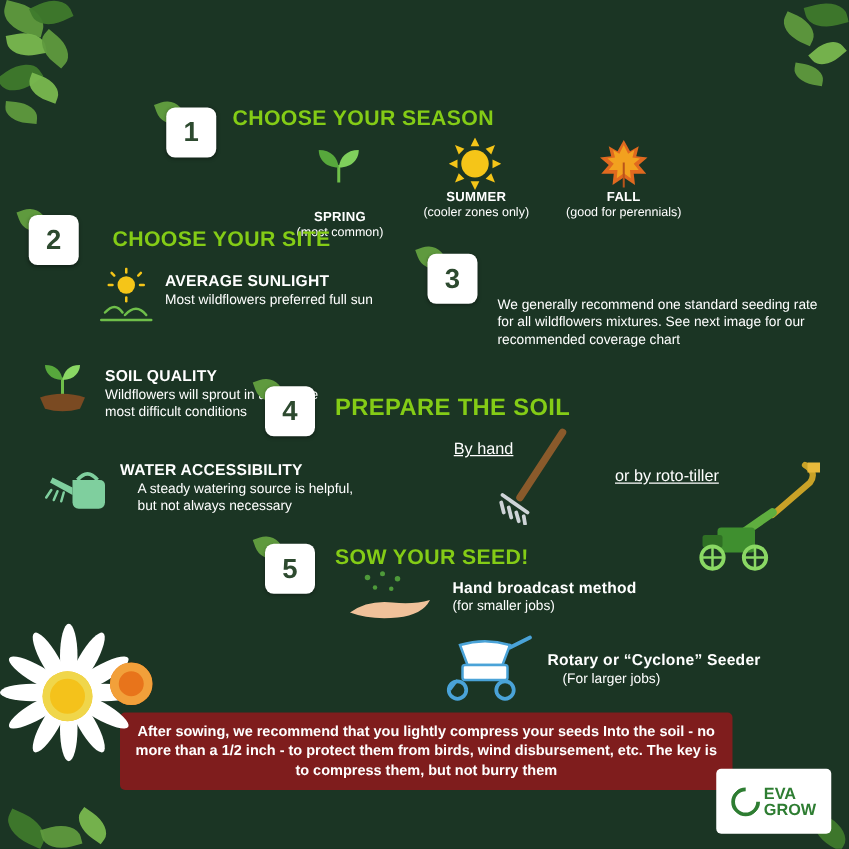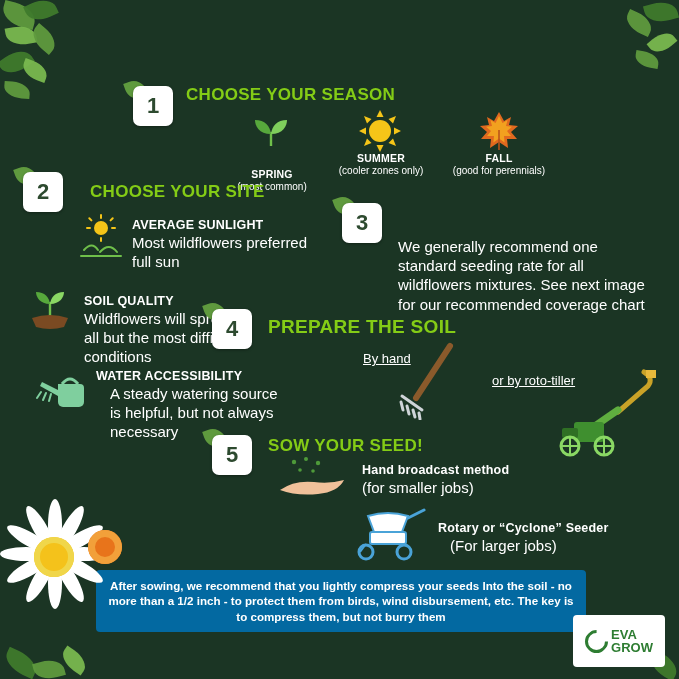--- a/index.html
+++ b/index.html
@@ -45,37 +45,37 @@
   .badge-leaf{
     position:absolute;width:20px;height:20px;background:#5f9a3e;
     border-radius:0 70% 0 70%;transform:rotate(-20deg);
   }
   .step-head{
     position:absolute;color:#84cc16;font-weight:bold;font-size:17px;
     letter-spacing:.3px;
     text-align:center;
   }
   .body-text{
-    position:absolute;color:#ffffff;font-size:15px;line-height:1.28;
+    position:absolute;color:#ffffff;font-size:11px;line-height:1.28;
   }
   .sub-title{
     position:absolute;color:#ffffff;font-weight:bold;font-size:12.5px;
     letter-spacing:.2px;
   }
   .cap{
     position:absolute;text-align:center;color:#ffffff;font-size:10px;
     line-height:1.25;
   }
   .cap b{display:block;font-size:10.5px;letter-spacing:.2px;}
   .label-white{position:absolute;color:#fff;font-size:13px;text-decoration:underline;}
 
   
   .note-box{
     position:absolute;left:96px;top:570px;width:490px;height:62px;
-    background:#0369a1;border-radius:4px;
+    background:#7f1d1d;border-radius:4px;
     display:flex;align-items:center;justify-content:center;text-align:center;
   }
   .note-box p{
     margin:0;color:#ffffff;font-size:11.6px;line-height:1.35;font-weight:bold;
     padding:0 10px;
   }
 
   
   .logo{
     position:absolute;right:14px;bottom:12px;width:92px;height:52px;

